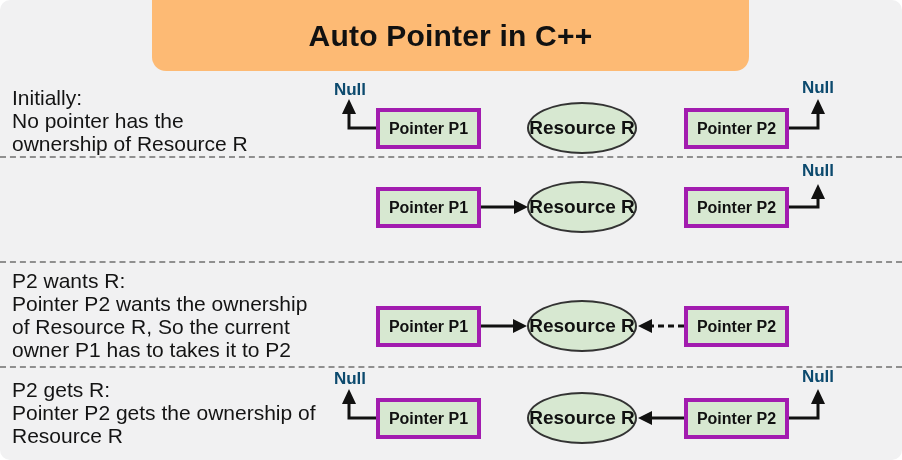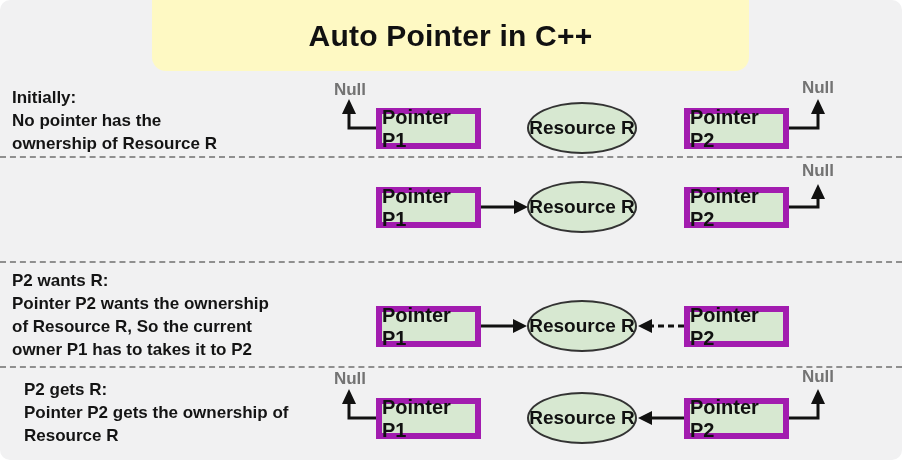--- a/index.html
+++ b/index.html
@@ -10,70 +10,70 @@
     background: #f1f1f2;
     border-radius: 10px;
     overflow: hidden;
     font-family: "Liberation Sans", sans-serif;
     color: #1a1a1a;
   }
   .title-card {
     position: absolute;
     left: 152px; top: 0;
     width: 597px; height: 71px;
-    background: #fef9c3;
+    background: #fdba74;
     border-radius: 0 0 14px 14px;
     display: flex; align-items: center; justify-content: center;
   }
   .title-text {
     font-size: 30px;
     font-weight: bold;
     letter-spacing: 0.2px;
     color: #111111;
   }
   .row-description {
     position: absolute;
     left: 12px;
-    font-size: 17px;
-    font-weight: bold;
+    font-size: 21px;
+    font-weight: normal;
     line-height: 23px;
     white-space: pre-line;
     color: #141414;
   }
   .divider {
     position: absolute;
     left: 0; width: 902px; height: 0;
     border-top: 2px dashed #8f8f8f;
   }
   .node-box {
     position: absolute;
     width: 105px; height: 41px;
     background: #d7e8d1;
-    border: 6px solid #a21caf;
+    border: 4px solid #a21caf;
     box-sizing: border-box;
     display: flex; align-items: center; justify-content: center;
-    font-size: 20px; font-weight: bold; color: #111111;
+    font-size: 16px; font-weight: bold; color: #111111;
   }
   .node-ellipse {
     position: absolute;
     width: 110px; height: 52px;
     background: #d7e8d1;
     border: 2px solid #333333;
     box-sizing: border-box;
     border-radius: 50%;
     display: flex; align-items: center; justify-content: center;
     font-size: 19px; font-weight: bold; color: #111111;
   }
   .null-label {
     position: absolute;
     width: 44px;
     text-align: center;
     font-size: 17px;
     font-weight: bold;
-    color: #737373;
+    color: #0c4a6e;
   }
   .arrow-layer {
     position: absolute;
     left: 0; top: 0;
     pointer-events: none;
   }
 </style>
 </head>
 <body>
 
@@ -135,21 +135,21 @@
 
   <div class="row-description" style="top:269px;">P2 wants R:
 Pointer P2 wants the ownership
 of Resource R, So the current
 owner P1 has to takes it to P2</div>
   <div class="node-box" style="left:376px; top:306px;">Pointer P1</div>
   <div class="node-ellipse" style="left:527px; top:300px;">Resource R</div>
   <div class="node-box" style="left:684px; top:306px;">Pointer P2</div>
   <div class="divider" style="top:366px;"></div>
 
-  <div class="row-description" style="top:378px;margin-left:12px;">P2 gets R:
+  <div class="row-description" style="top:378px;">P2 gets R:
 Pointer P2 gets the ownership of
 Resource R</div>
   <div class="null-label" style="left:328px; top:369px;">Null</div>
   <div class="node-box" style="left:376px; top:398px;">Pointer P1</div>
   <div class="node-ellipse" style="left:527px; top:392px;">Resource R</div>
   <div class="node-box" style="left:684px; top:398px;">Pointer P2</div>
   <div class="null-label" style="left:796px; top:367px;">Null</div>
 
 </div>
 

